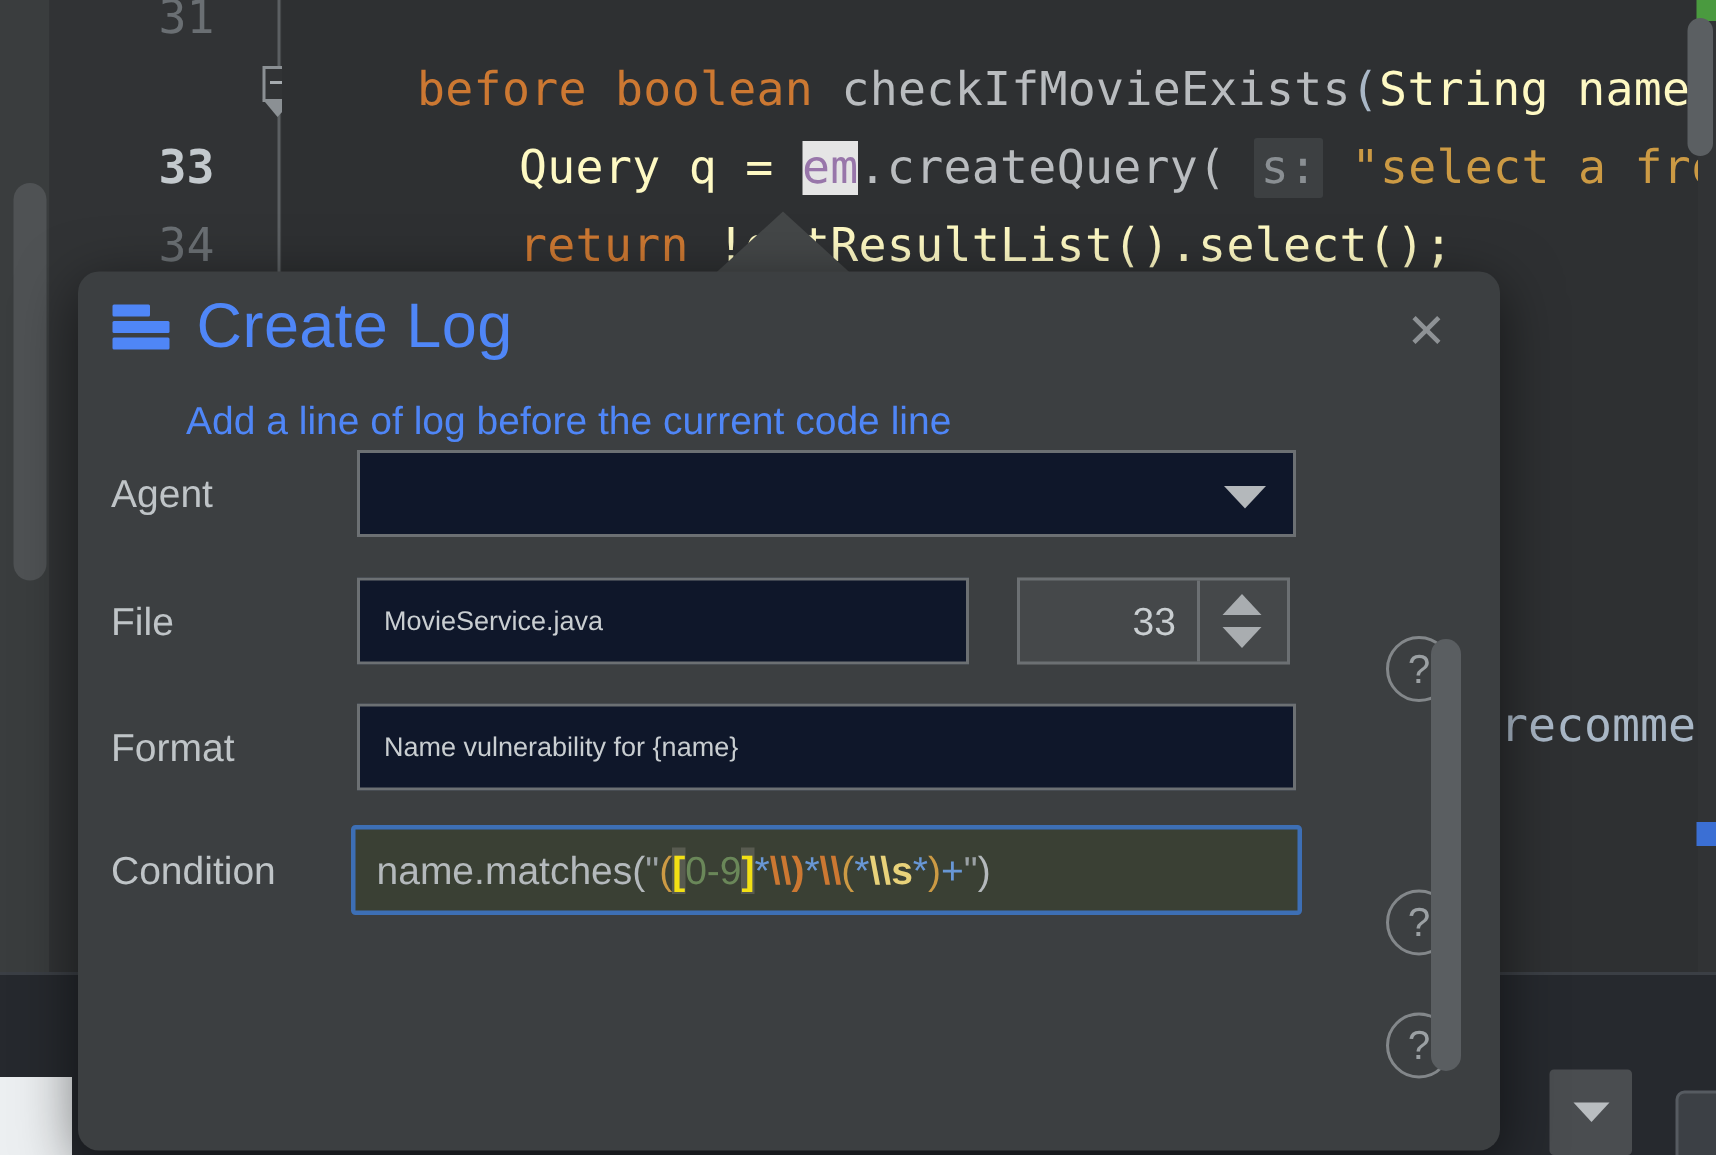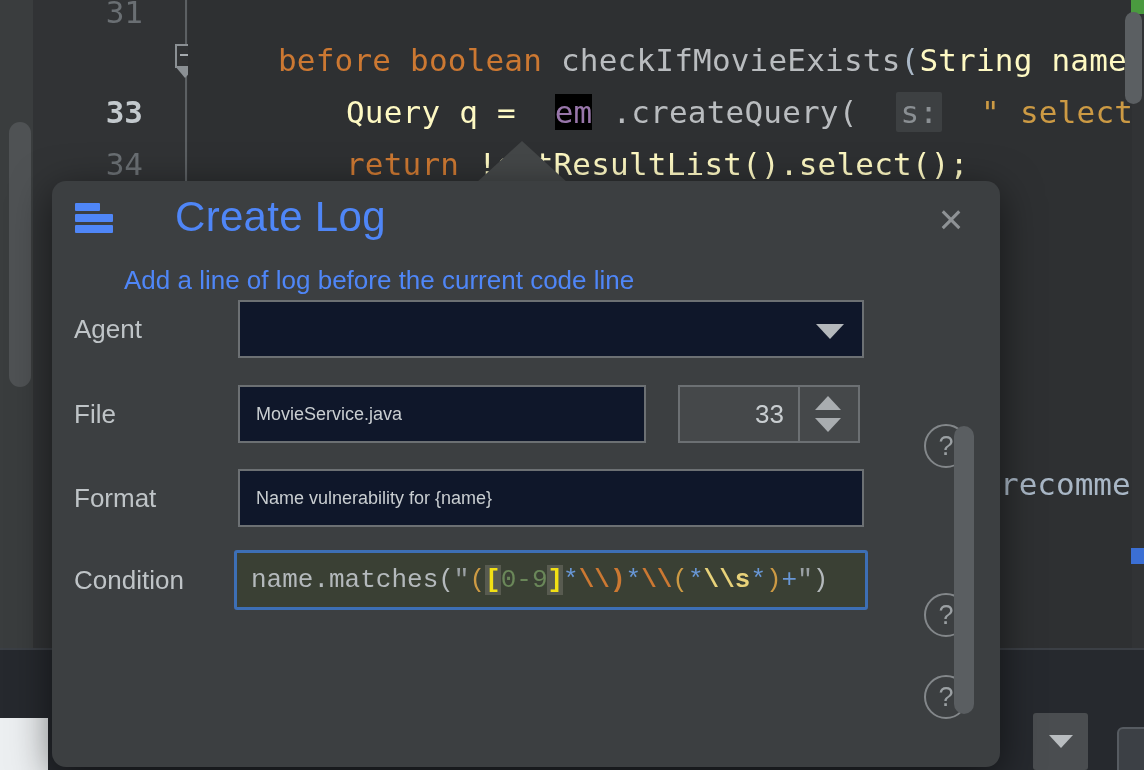--- a/index.html
+++ b/index.html
@@ -121,21 +121,21 @@
     width: 0; height: 0;
     border-left: 10px solid transparent;
     border-right: 11px solid transparent;
     border-top: 12px solid #8b9094;
   }
 
   .kw { color: #cc7832; }
   .ident { color: #fef9c3; }
   .punc { color: #a9b7c6; }
   .meth { color: #b9bcbf; }
-  .purple { color: #9876aa; background: #000000; text-align: right; }
+  .purple { color: #9876aa; background: #e5e5e5; text-align: right; }
   .hintparam { color: #8a8f93; background: #3d4042; padding: 2px 4px; border-radius: 2px; }
   .str { color: #cc9a44; }
   .strq { color: #cc9a44; }
   .green { color: #6a8759; }
 
   
   .right-snip {
     position: absolute;
     white-space: pre;
     font-family: "DejaVu Sans Mono", monospace;
@@ -266,21 +266,20 @@
   }
   .log-icon i.b1 { top: 4px;  left: 2px; width: 25px; }
   .log-icon i.b2 { top: 15px; left: 2px; width: 38px; }
   .log-icon i.b3 { top: 26px; left: 2px; width: 38px; }
 
   .dlg-title {
     color: #4f86f7;
     font-size: 42px;
     font-weight: normal;
     letter-spacing: 0.3px;
-    margin-left: 44px;
   }
   .dlg-subtitle {
     position: absolute;
     left: 72px; top: 84px;
     color: #4f86f7;
     font-size: 26px;
   }
 
   .form {
     position: absolute;
@@ -378,21 +377,21 @@
     width: 634px;
     height: 60px;
     box-sizing: border-box;
     background: #3a4034;
     border: 3px solid #3d6fb5;
     border-radius: 3px;
     display: flex;
     align-items: center;
     padding: 0 14px;
     overflow: hidden;
-    font-family: Liberation Mono, monospace;
+    font-family: Liberation Sans, sans-serif;
     font-size: 26px;
     white-space: pre;
   }
   .c-plain { color: #b4b9bc; }
   .c-paren { color: #cc9a44; }
   .c-quote { color: #9aa0a4; }
   .c-bracket { color: #f2e014; background: #585b50; font-weight: bold; }
   .c-range { color: #6a8759; }
   .c-star { color: #6897d6; }
   .c-esc { color: #cc7832; font-weight: bold; }
@@ -446,21 +445,21 @@
 
     <div class="fold-line"></div>
     <div class="fold-marker"></div>
     <div class="fold-tip"></div>
 
     <div class="code-area">
       <div class="code-line row-32" style="padding-left:90px;">
         <span class="kw">before boolean </span><span class="meth">checkIfMovieExists</span><span class="punc">(</span><span class="ident">String name</span><span class="punc">)</span>
       </div>
 
-      <div class="code-line row-33" style="padding-left:158px;gap:20px;">
+      <div class="code-line row-33" style="padding-left:158px;">
         <span class="ident">Query q = </span><span class="purple">em</span><span class="meth">.createQuery( </span><span class="hintparam">s:</span><span class="strq"> "</span><span class="str">select a from M</span>
       </div>
 
       <div class="code-line row-34" style="padding-left:158px;">
         <span class="kw">return </span><span class="ident">!getResultList().select();</span>
       </div>
 
       <div class="right-snip" style="left:812px; top:296px;">
          
       </div>

